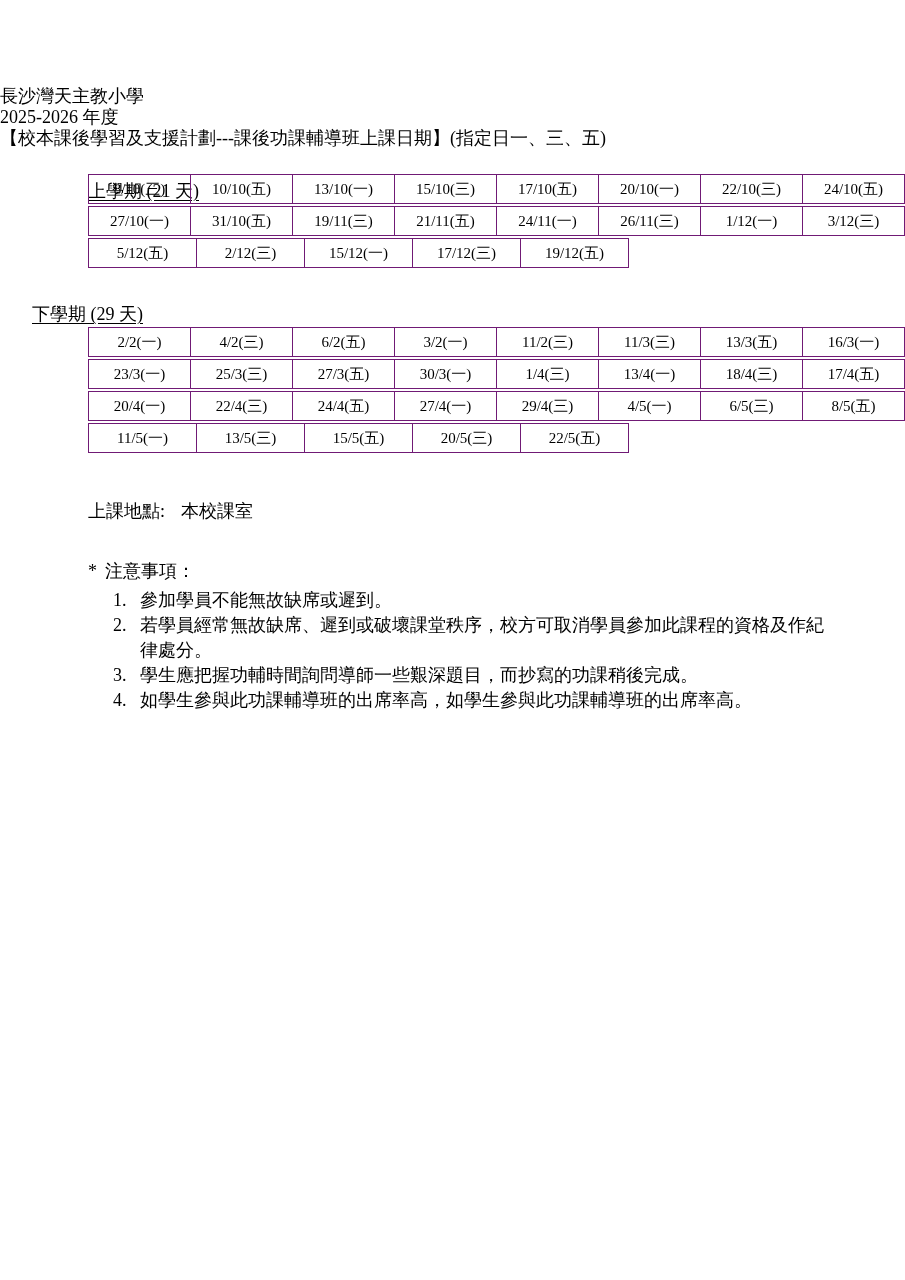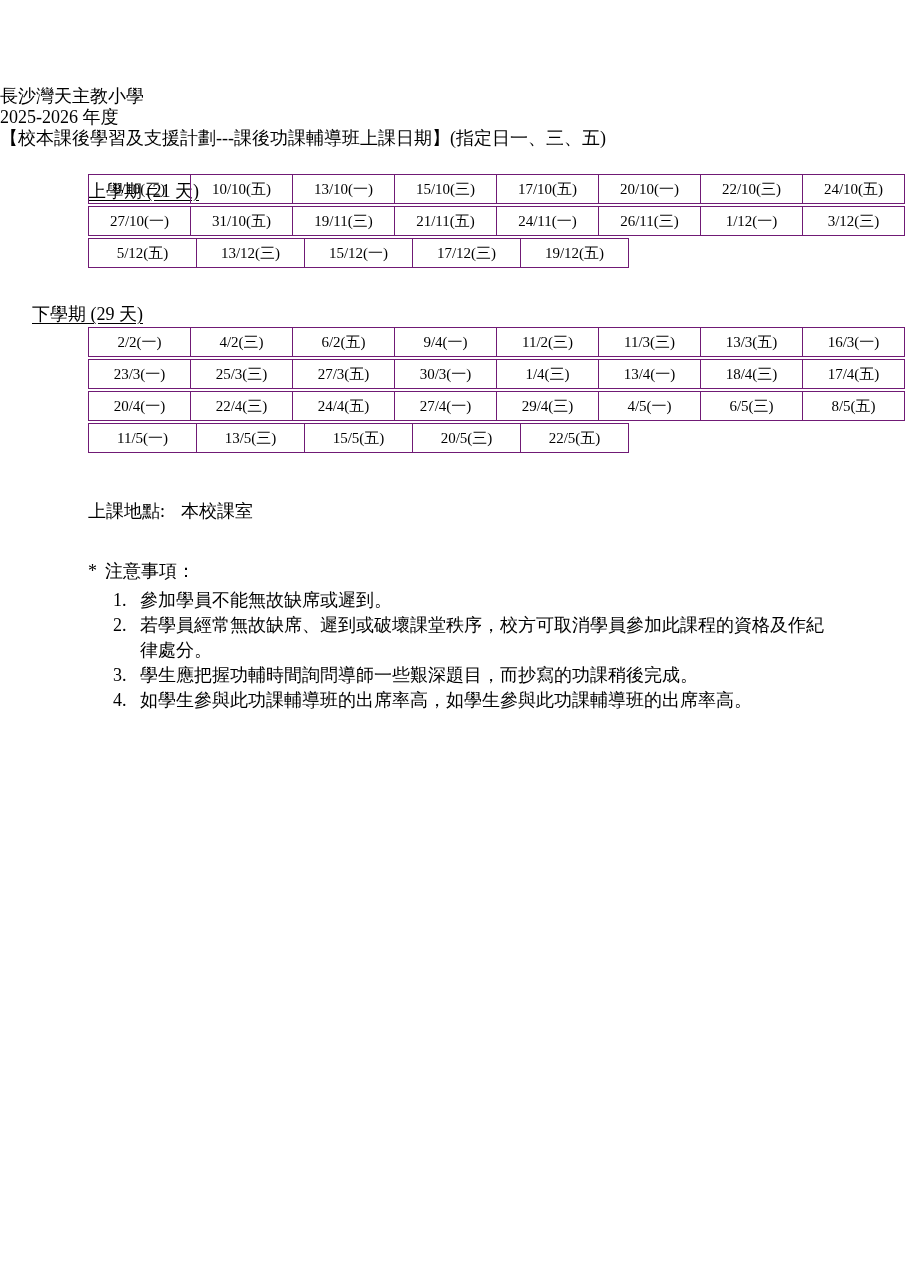--- a/index.html
+++ b/index.html
@@ -122,37 +122,37 @@
       <div class="schedule-cell">31/10(五)</div>
       <div class="schedule-cell">19/11(三)</div>
       <div class="schedule-cell">21/11(五)</div>
       <div class="schedule-cell">24/11(一)</div>
       <div class="schedule-cell">26/11(三)</div>
       <div class="schedule-cell">1/12(一)</div>
       <div class="schedule-cell">3/12(三)</div>
     </div>
     <div class="schedule-row">
       <div class="schedule-cell">5/12(五)</div>
-      <div class="schedule-cell">13/12(三)</div>
+      <div class="schedule-cell">2/12(三)</div>
       <div class="schedule-cell">15/12(一)</div>
       <div class="schedule-cell">17/12(三)</div>
       <div class="schedule-cell">19/12(五)</div>
     </div>
   </div>
 
   <div class="heading-wrap" style="margin-top: 34px;">
     <span class="section-heading" style="margin-top: 0; margin-left: 32px;">下學期 (29 天)</span>
   </div>
 
   <div class="schedule-table">
     <div class="schedule-row">
       <div class="schedule-cell">2/2(一)</div>
       <div class="schedule-cell">4/2(三)</div>
       <div class="schedule-cell">6/2(五)</div>
-      <div class="schedule-cell">9/4(一)</div>
+      <div class="schedule-cell">3/2(一)</div>
       <div class="schedule-cell">11/2(三)</div>
       <div class="schedule-cell">11/3(三)</div>
       <div class="schedule-cell">13/3(五)</div>
       <div class="schedule-cell">16/3(一)</div>
     </div>
     <div class="schedule-row">
       <div class="schedule-cell">23/3(一)</div>
       <div class="schedule-cell">25/3(三)</div>
       <div class="schedule-cell">27/3(五)</div>
       <div class="schedule-cell">30/3(一)</div>

